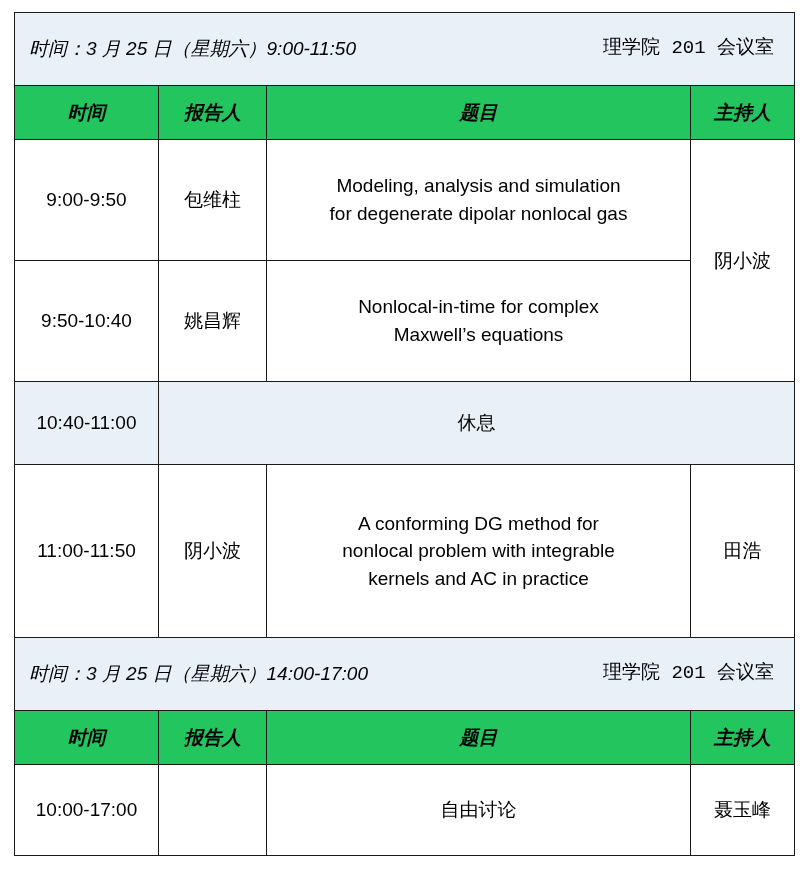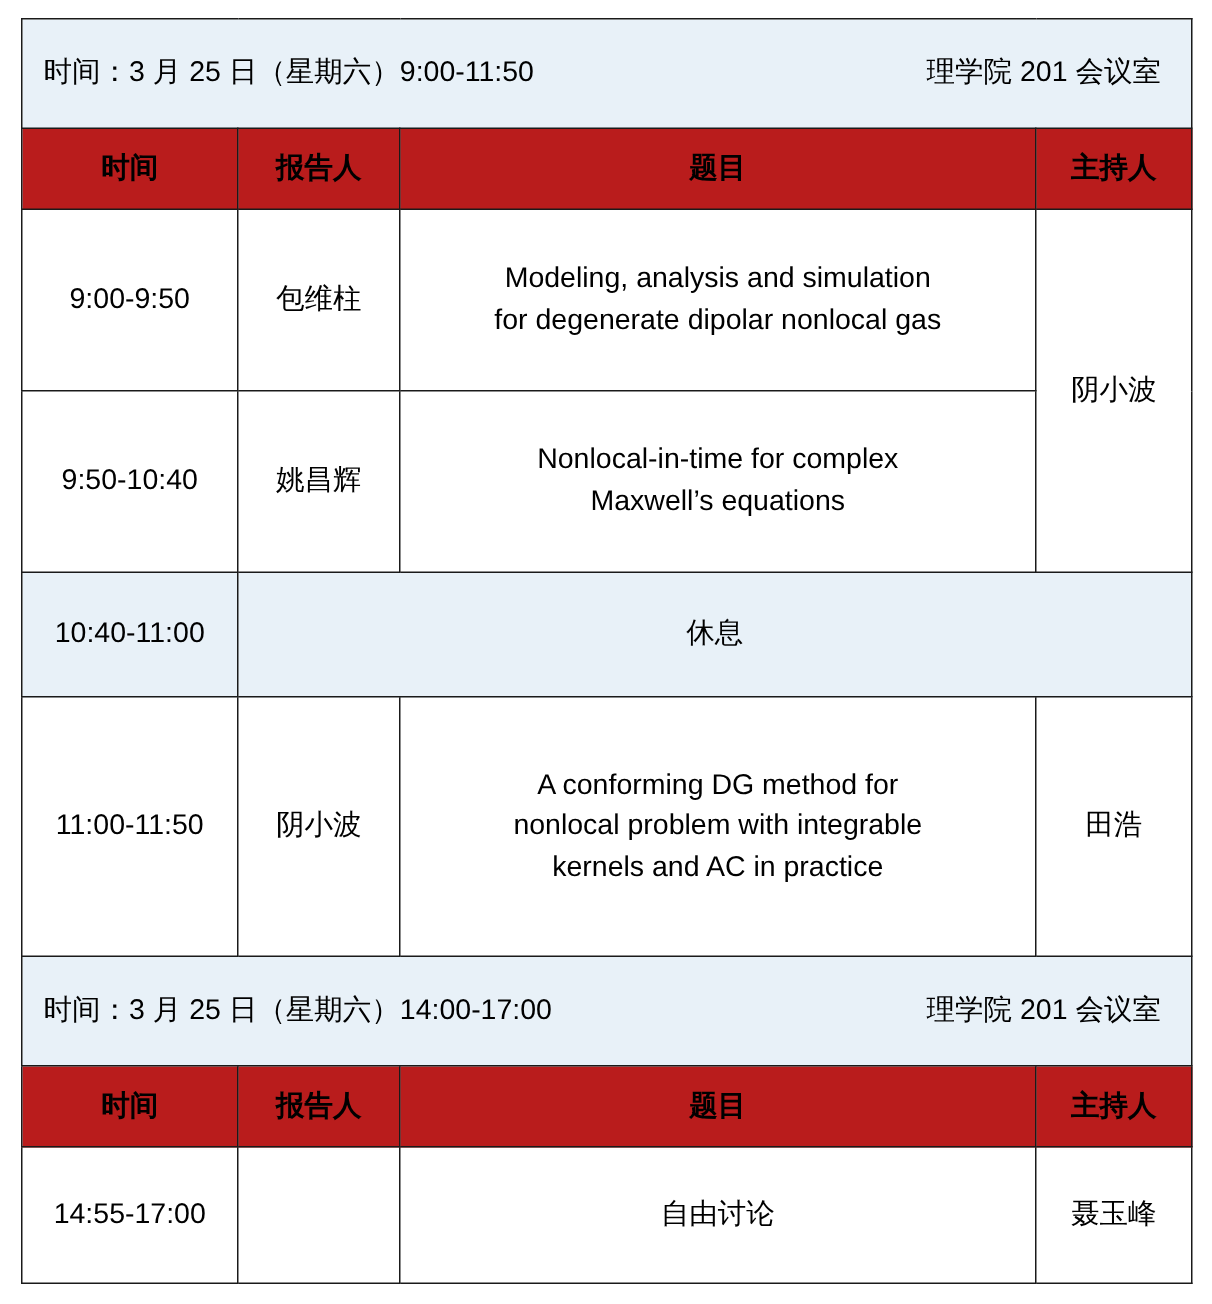--- a/index.html
+++ b/index.html
@@ -44,28 +44,29 @@
     text-align: left !important;
     padding: 12px 14px !important;
     height: 48px;
   }
   .session-bar .inner {
     display: flex;
     justify-content: space-between;
     align-items: center;
     width: 100%;
   }
-  .session-bar .left { white-space: nowrap; }
-  .session-bar .right { white-space: nowrap; padding-right: 6px; }
+  .session-bar .left { white-space: nowrap; font-style: italic; }
+  .session-bar .right { white-space: nowrap; padding-right: 6px; font-family: Liberation Mono, monospace; }
 
   .hdr {
-    background: #b91c1c;
+    background: #22c55e;
     font-weight: bold;
     font-size: 20px;
     height: 54px;
+    font-style: italic;
   }
   .rest-row {
     background: #e8f1f8;
   }
   .rest-row td { height: 74px; margin-left: 44px; }
 
   .talk-title {
     font-size: 21px;
     line-height: 1.6;
     padding: 8px 28px !important;
@@ -155,21 +156,21 @@
       </tr>
 
       <tr class="hdr">
         <td>时间</td>
         <td>报告人</td>
         <td>题目</td>
         <td>主持人</td>
       </tr>
 
       <tr class="row-free">
-        <td class="time-cell">14:55-17:00</td>
+        <td class="time-cell">10:00-17:00</td>
         <td class="speaker-cell"></td>
         <td class="talk-title">
           <span class="line">自由讨论</span>
         </td>
         <td class="chair-cell">聂玉峰</td>
       </tr>
 
     </tbody>
   </table>
 </div>

